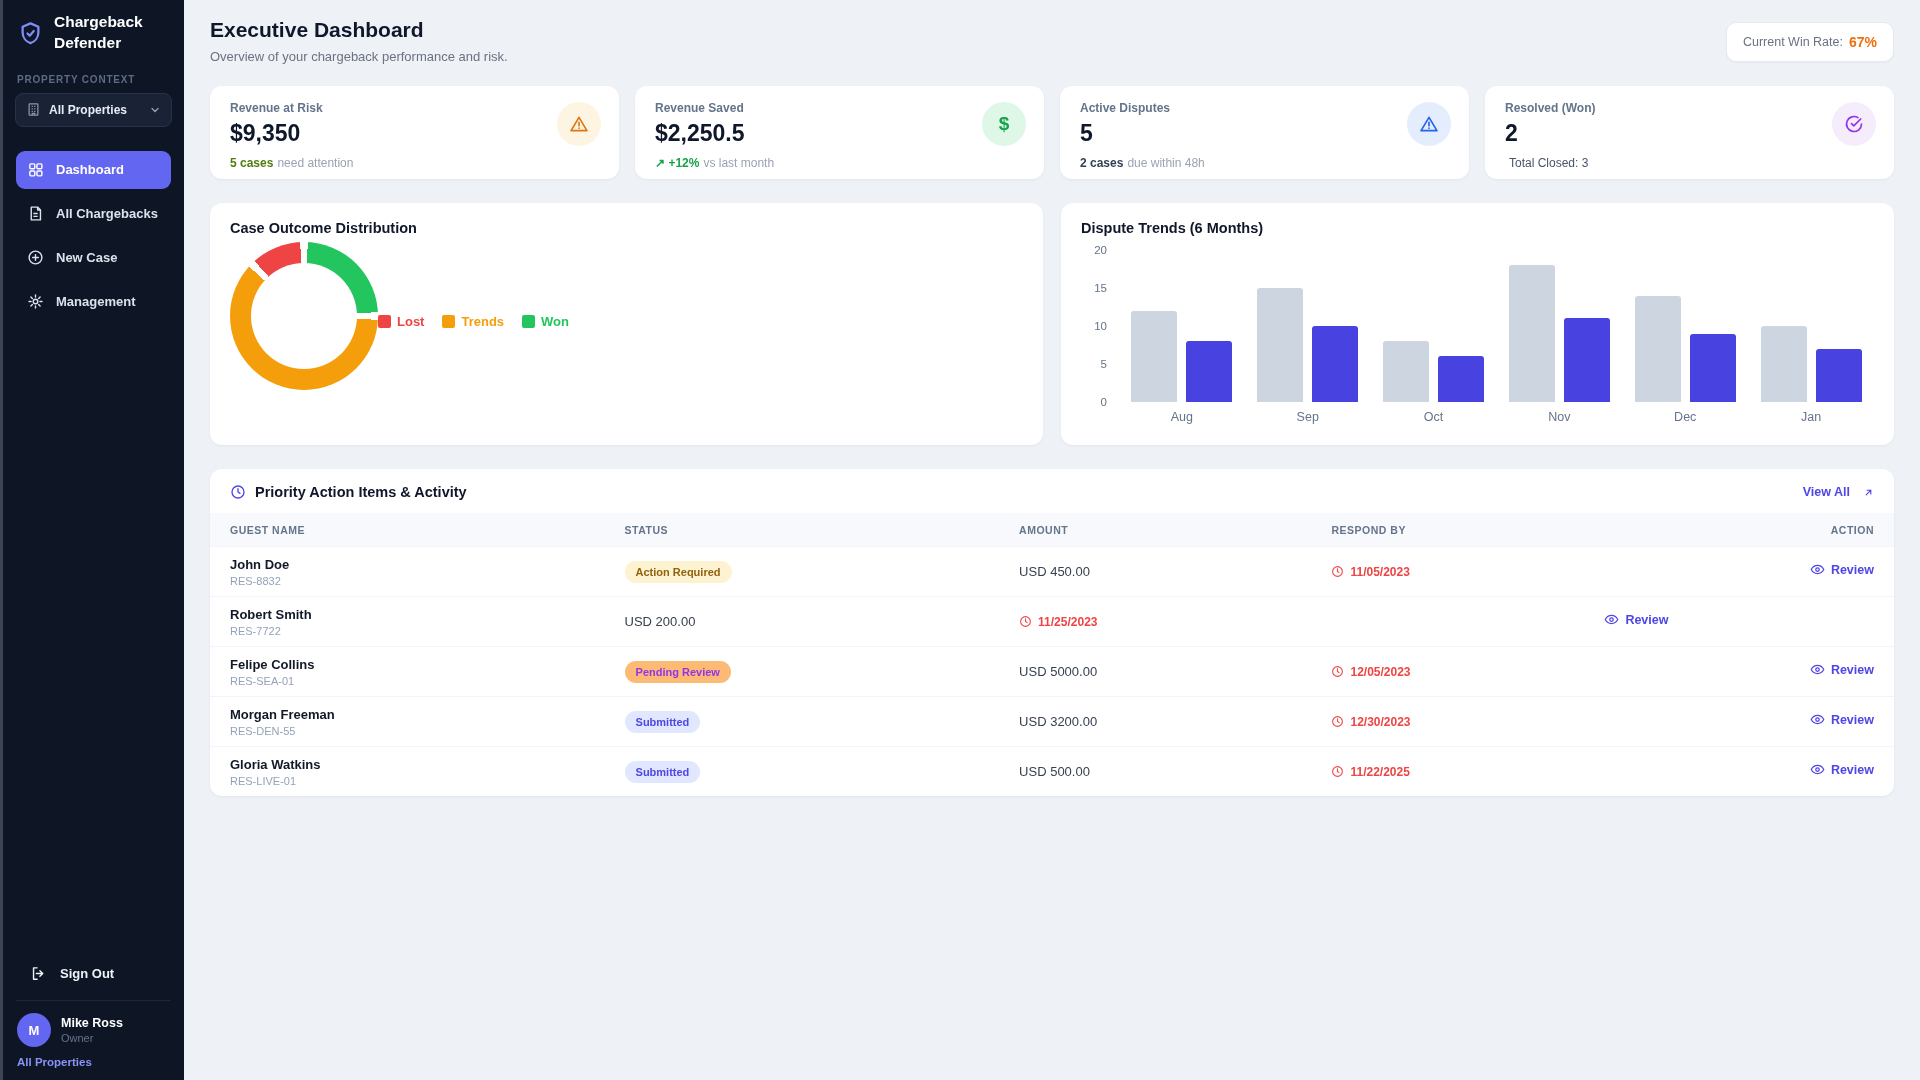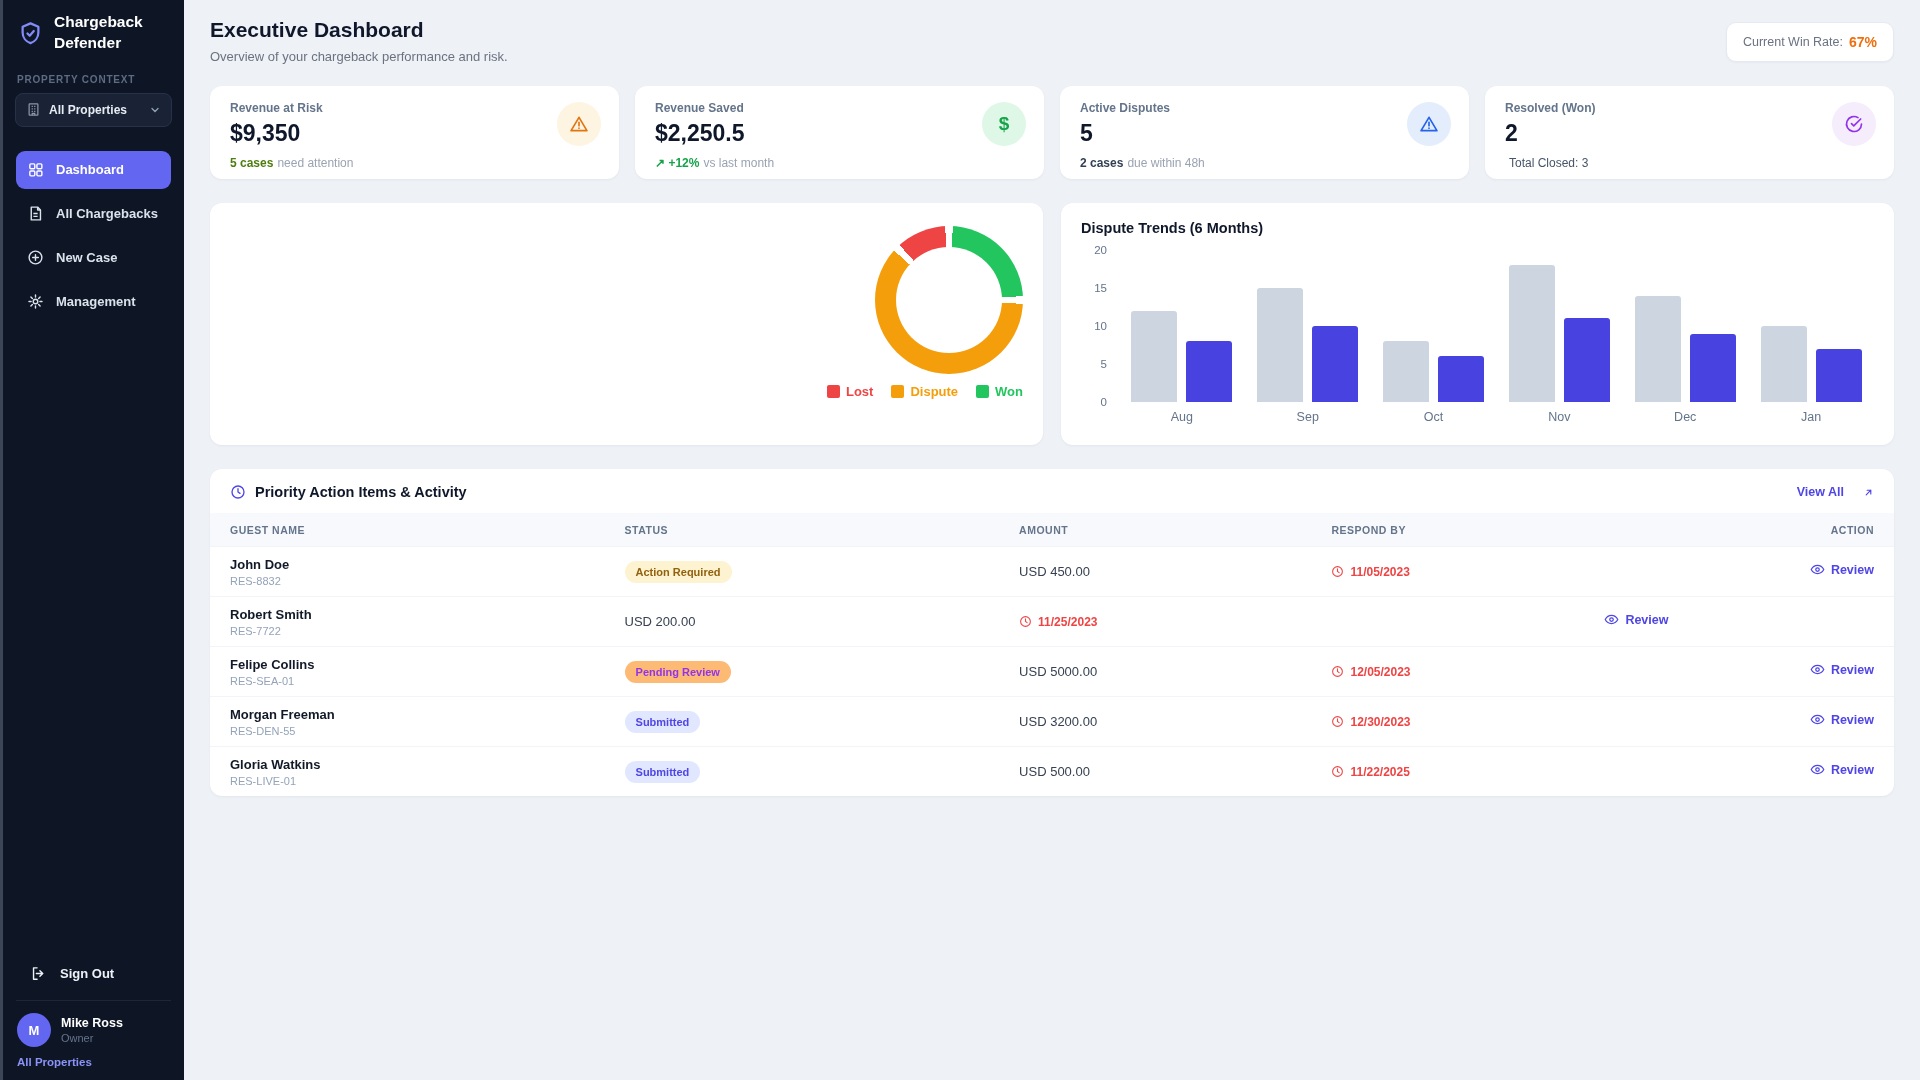--- a/index.html
+++ b/index.html
@@ -49,41 +49,41 @@
   .kpi-icon{position:absolute;right:18px;top:16px;width:44px;height:44px;border-radius:50%;display:flex;align-items:center;justify-content:center}
   .kpi-o .kpi-icon{background:#fdf4e1}
   .kpi-g .kpi-icon{background:#dff7e7}
   .kpi-b .kpi-icon{background:#e3edfb}
   .kpi-p .kpi-icon{background:#f5ecfc}
   .dollar-glyph{color:#16a34a;font-size:19px;font-weight:700}
 
   .charts{display:grid;grid-template-columns:1fr 1fr;gap:18px;margin-top:24px}
   .chart-card{background:#fff;border-radius:12px;padding:17px 20px;height:242px;box-shadow:0 1px 3px rgba(15,23,42,.05)}
   .chart-title{font-size:14.5px;font-weight:700;color:#0f172a}
-  .donut-wrap{display:flex;flex-direction:column;align-items:flex-end;margin-top:6px}
+  .donut-wrap{display:flex;align-items:center;margin-top:6px}
   .donut{width:148px;height:148px;border-radius:50%;position:relative}
   .donut::after{content:"";position:absolute;inset:21px;background:#fff;border-radius:50%}
   .legend{display:flex;gap:18px;margin-top:10px}
   .leg-item{display:flex;align-items:center;gap:6px;font-size:13px;font-weight:700}
   .leg-sw{width:13px;height:13px;border-radius:2px}
 
   .barchart{display:flex;margin-top:14px}
   .ycol{width:38px;position:relative;height:152px}
   .ytick{position:absolute;right:12px;transform:translateY(50%);font-size:11.5px;color:#64748b}
   .plotcol{flex:1}
   .plot{height:152px;display:flex;align-items:flex-end}
   .bgroup{flex:1;display:flex;justify-content:center;align-items:flex-end;gap:9px}
   .bar{width:46px;border-radius:3px 3px 0 0}
   .xrow{display:flex;margin-top:8px}
   .xlab{flex:1;text-align:center;font-size:12.5px;color:#64748b}
 
   .table-card{background:#fff;border-radius:12px;margin-top:24px;box-shadow:0 1px 3px rgba(15,23,42,.05);overflow:hidden}
   .table-head{display:flex;justify-content:space-between;align-items:center;padding:15px 20px 13px}
   .tbl-title{display:flex;gap:9px;align-items:center;font-size:14.5px;font-weight:700;color:#0f172a}
-  .view-all{display:flex;gap:19px;align-items:center;color:#4f46e5;font-size:12.5px;font-weight:700;cursor:pointer}
+  .view-all{display:flex;gap:13px;align-items:center;color:#4f46e5;font-size:12.5px;font-weight:700;cursor:pointer}
   .cols,.trow{display:grid;grid-template-columns:24% 24% 19% 20.5% 12.5%;padding:0 20px;align-items:center}
   .cols{background:#f7f9fc;height:33px;font-size:10.5px;color:#64748b;font-weight:700;letter-spacing:.5px}
   .cols span:last-child{text-align:right}
   .trow{height:50px;border-top:1px solid #f1f4f8}
   .g-name{font-size:13px;font-weight:700;color:#111827}
   .g-ref{font-size:11px;color:#94a3b8;margin-top:3px}
   .badge{display:inline-block;padding:5px 11px;border-radius:999px;font-size:11px;font-weight:700}
   .c-amount{font-size:13px;color:#374151}
   .c-respond{display:flex;gap:6px;align-items:center;color:#ef4444;font-size:12px;font-weight:700}
   .c-action{text-align:right}
@@ -219,30 +219,31 @@
         <svg width="20" height="20" viewBox="0 0 24 24" fill="none" stroke="#9333ea" stroke-width="2" stroke-linecap="round" stroke-linejoin="round">
             <path d="M21 12a9 9 0 1 1-4.2-7.6"></path>
             <path d="M9 11.5l2.7 2.7L20 6"></path>
           </svg>
       </div>
     </div>
   </div>
 
   <div class="charts">
     <div class="chart-card">
+      <div class="chart-title">Case Outcome Distribution</div>
       <div class="donut-wrap">
         <div class="donut" id="donut" style="background: conic-gradient(rgb(255, 255, 255) 0deg, rgb(255, 255, 255) 3deg, rgb(34, 197, 94) 3deg, rgb(34, 197, 94) 87deg, rgb(255, 255, 255) 87deg, rgb(255, 255, 255) 90deg, rgb(255, 255, 255) 90deg, rgb(255, 255, 255) 93deg, rgb(245, 158, 11) 93deg, rgb(245, 158, 11) 312deg, rgb(255, 255, 255) 312deg, rgb(255, 255, 255) 315deg, rgb(255, 255, 255) 315deg, rgb(255, 255, 255) 318deg, rgb(239, 68, 68) 318deg, rgb(239, 68, 68) 357deg, rgb(255, 255, 255) 357deg, rgb(255, 255, 255) 360deg);"></div>
         <div class="legend" id="donut-legend">
             <div class="leg-item">
               <span class="leg-sw" style="background:#ef4444"></span>
               <span style="color:#ef4444">Lost</span>
             </div>
             <div class="leg-item">
               <span class="leg-sw" style="background:#f59e0b"></span>
-              <span style="color:#f59e0b">Dispute</span>
+              <span style="color:#f59e0b">Trends</span>
             </div>
             <div class="leg-item">
               <span class="leg-sw" style="background:#22c55e"></span>
               <span style="color:#22c55e">Won</span>
             </div>
           </div>
       </div>
     </div>
     <div class="chart-card">
       <div class="chart-title">Dispute Trends (6 Months)</div>

